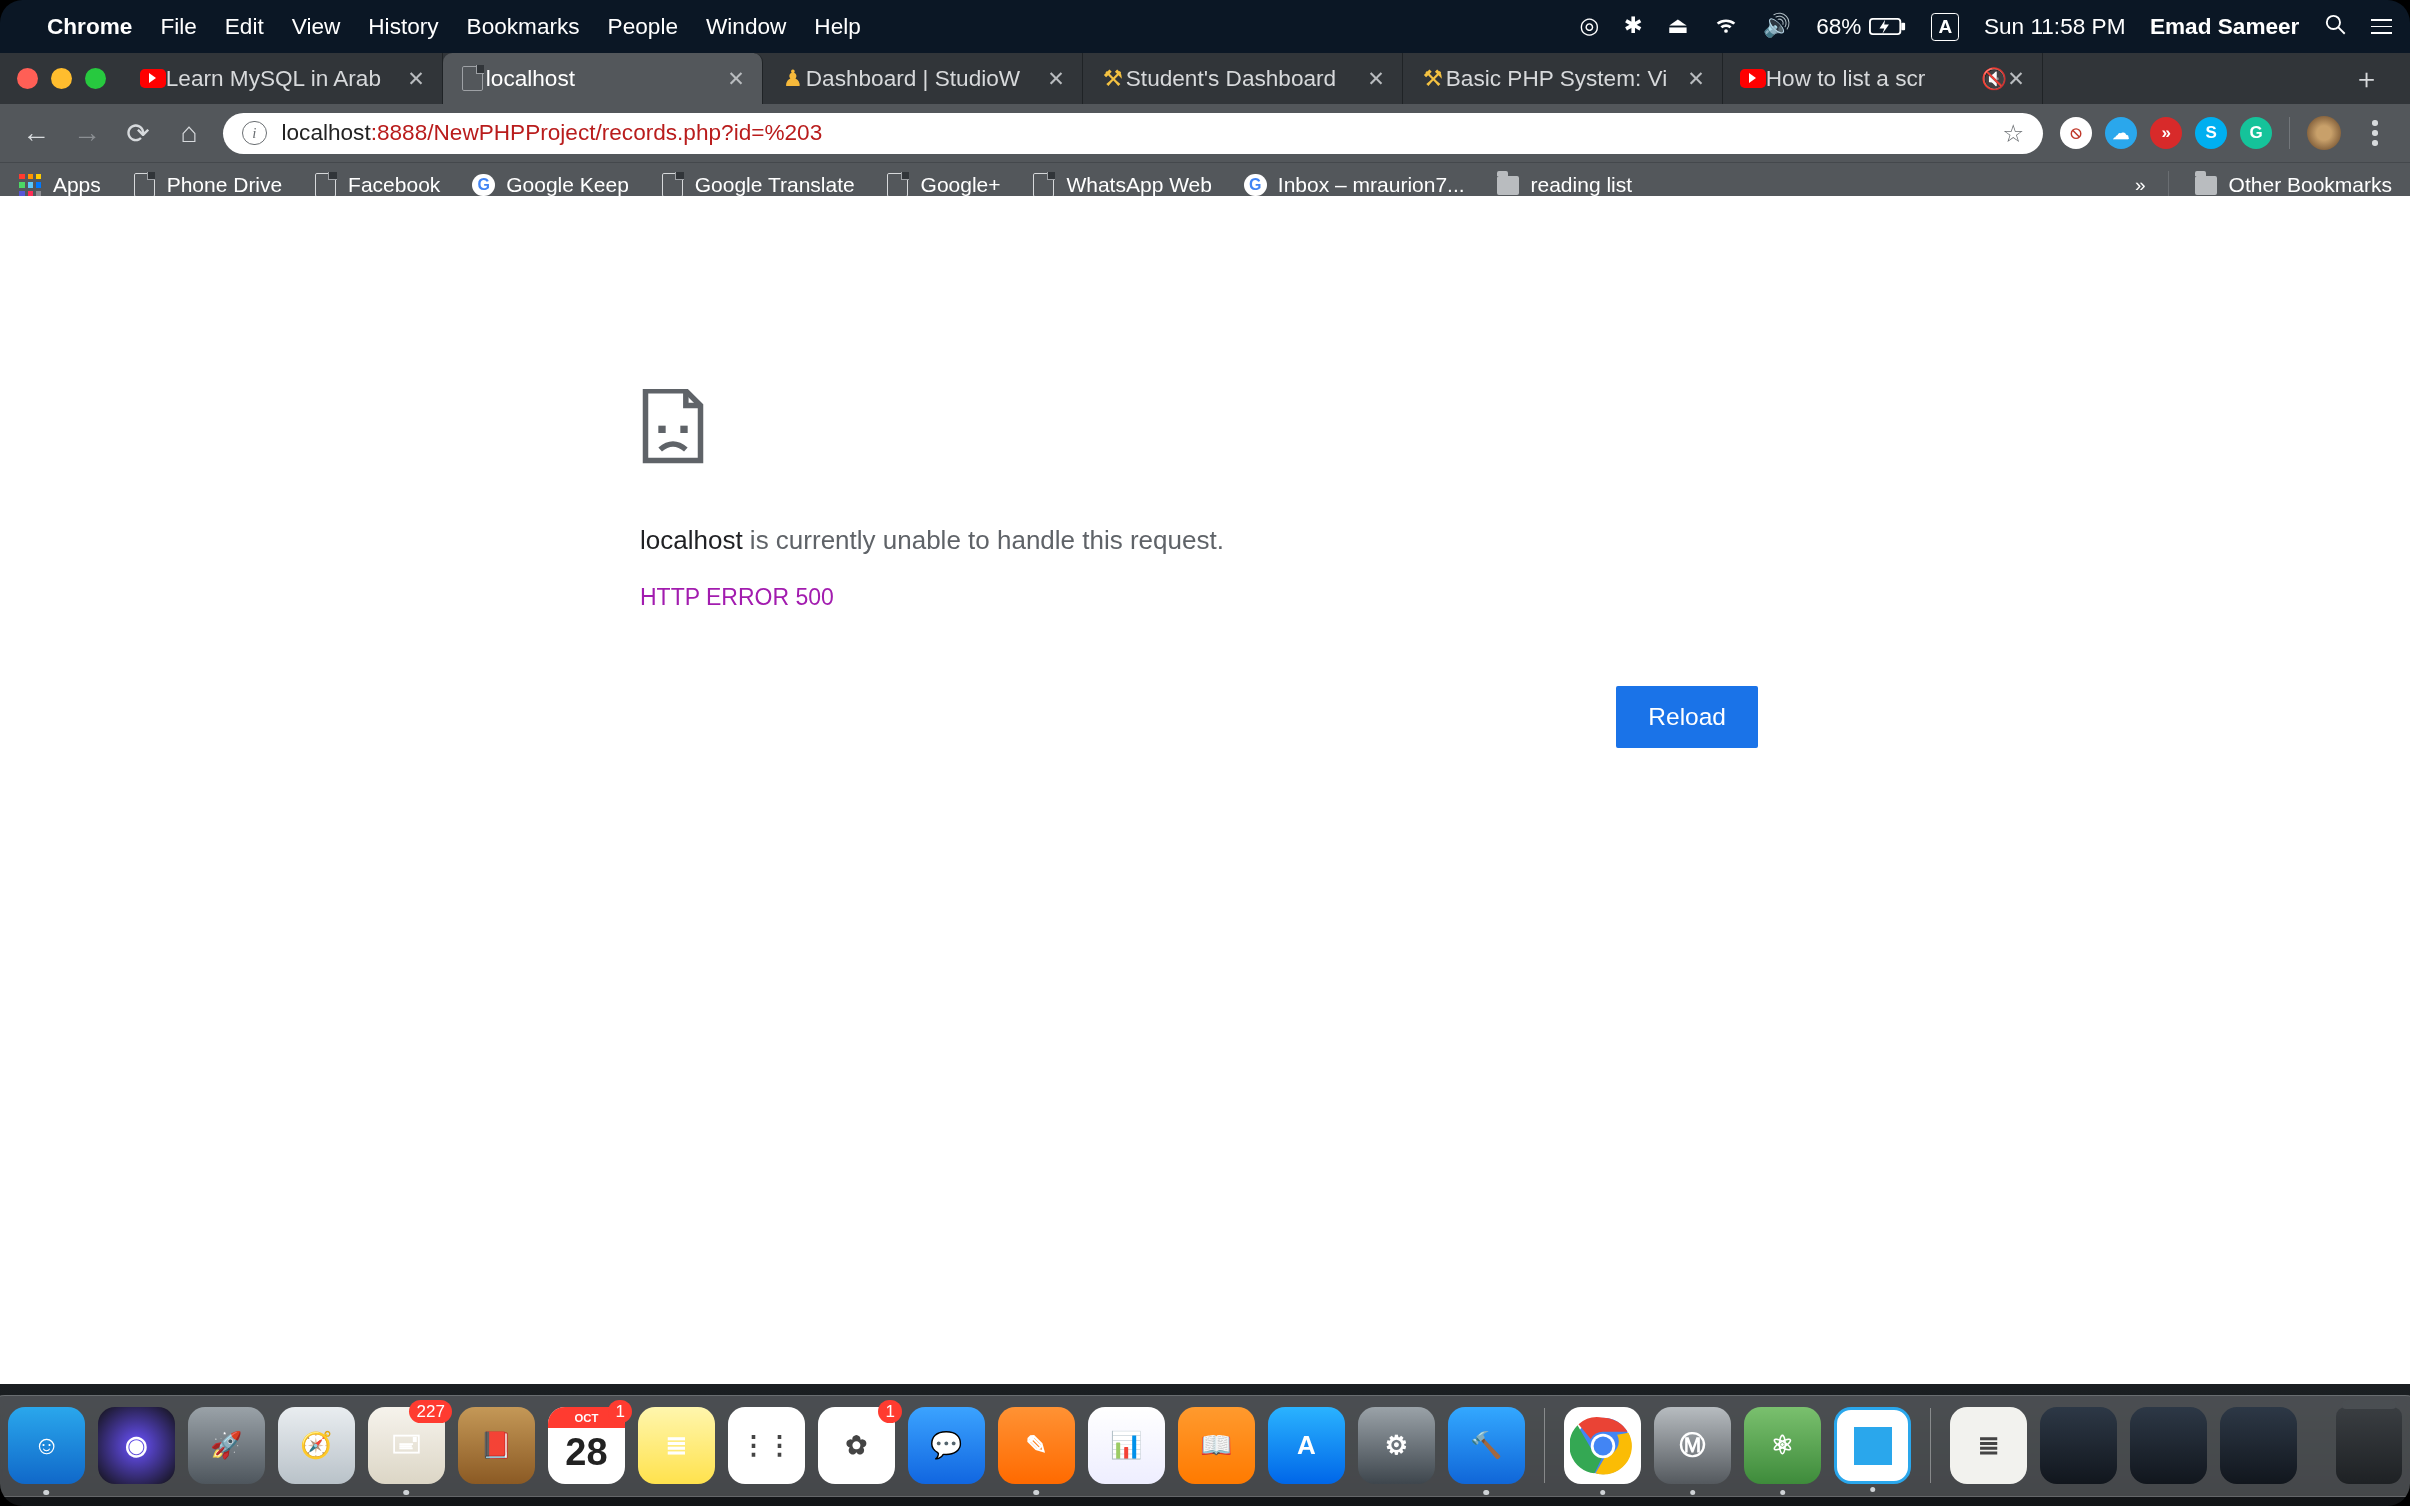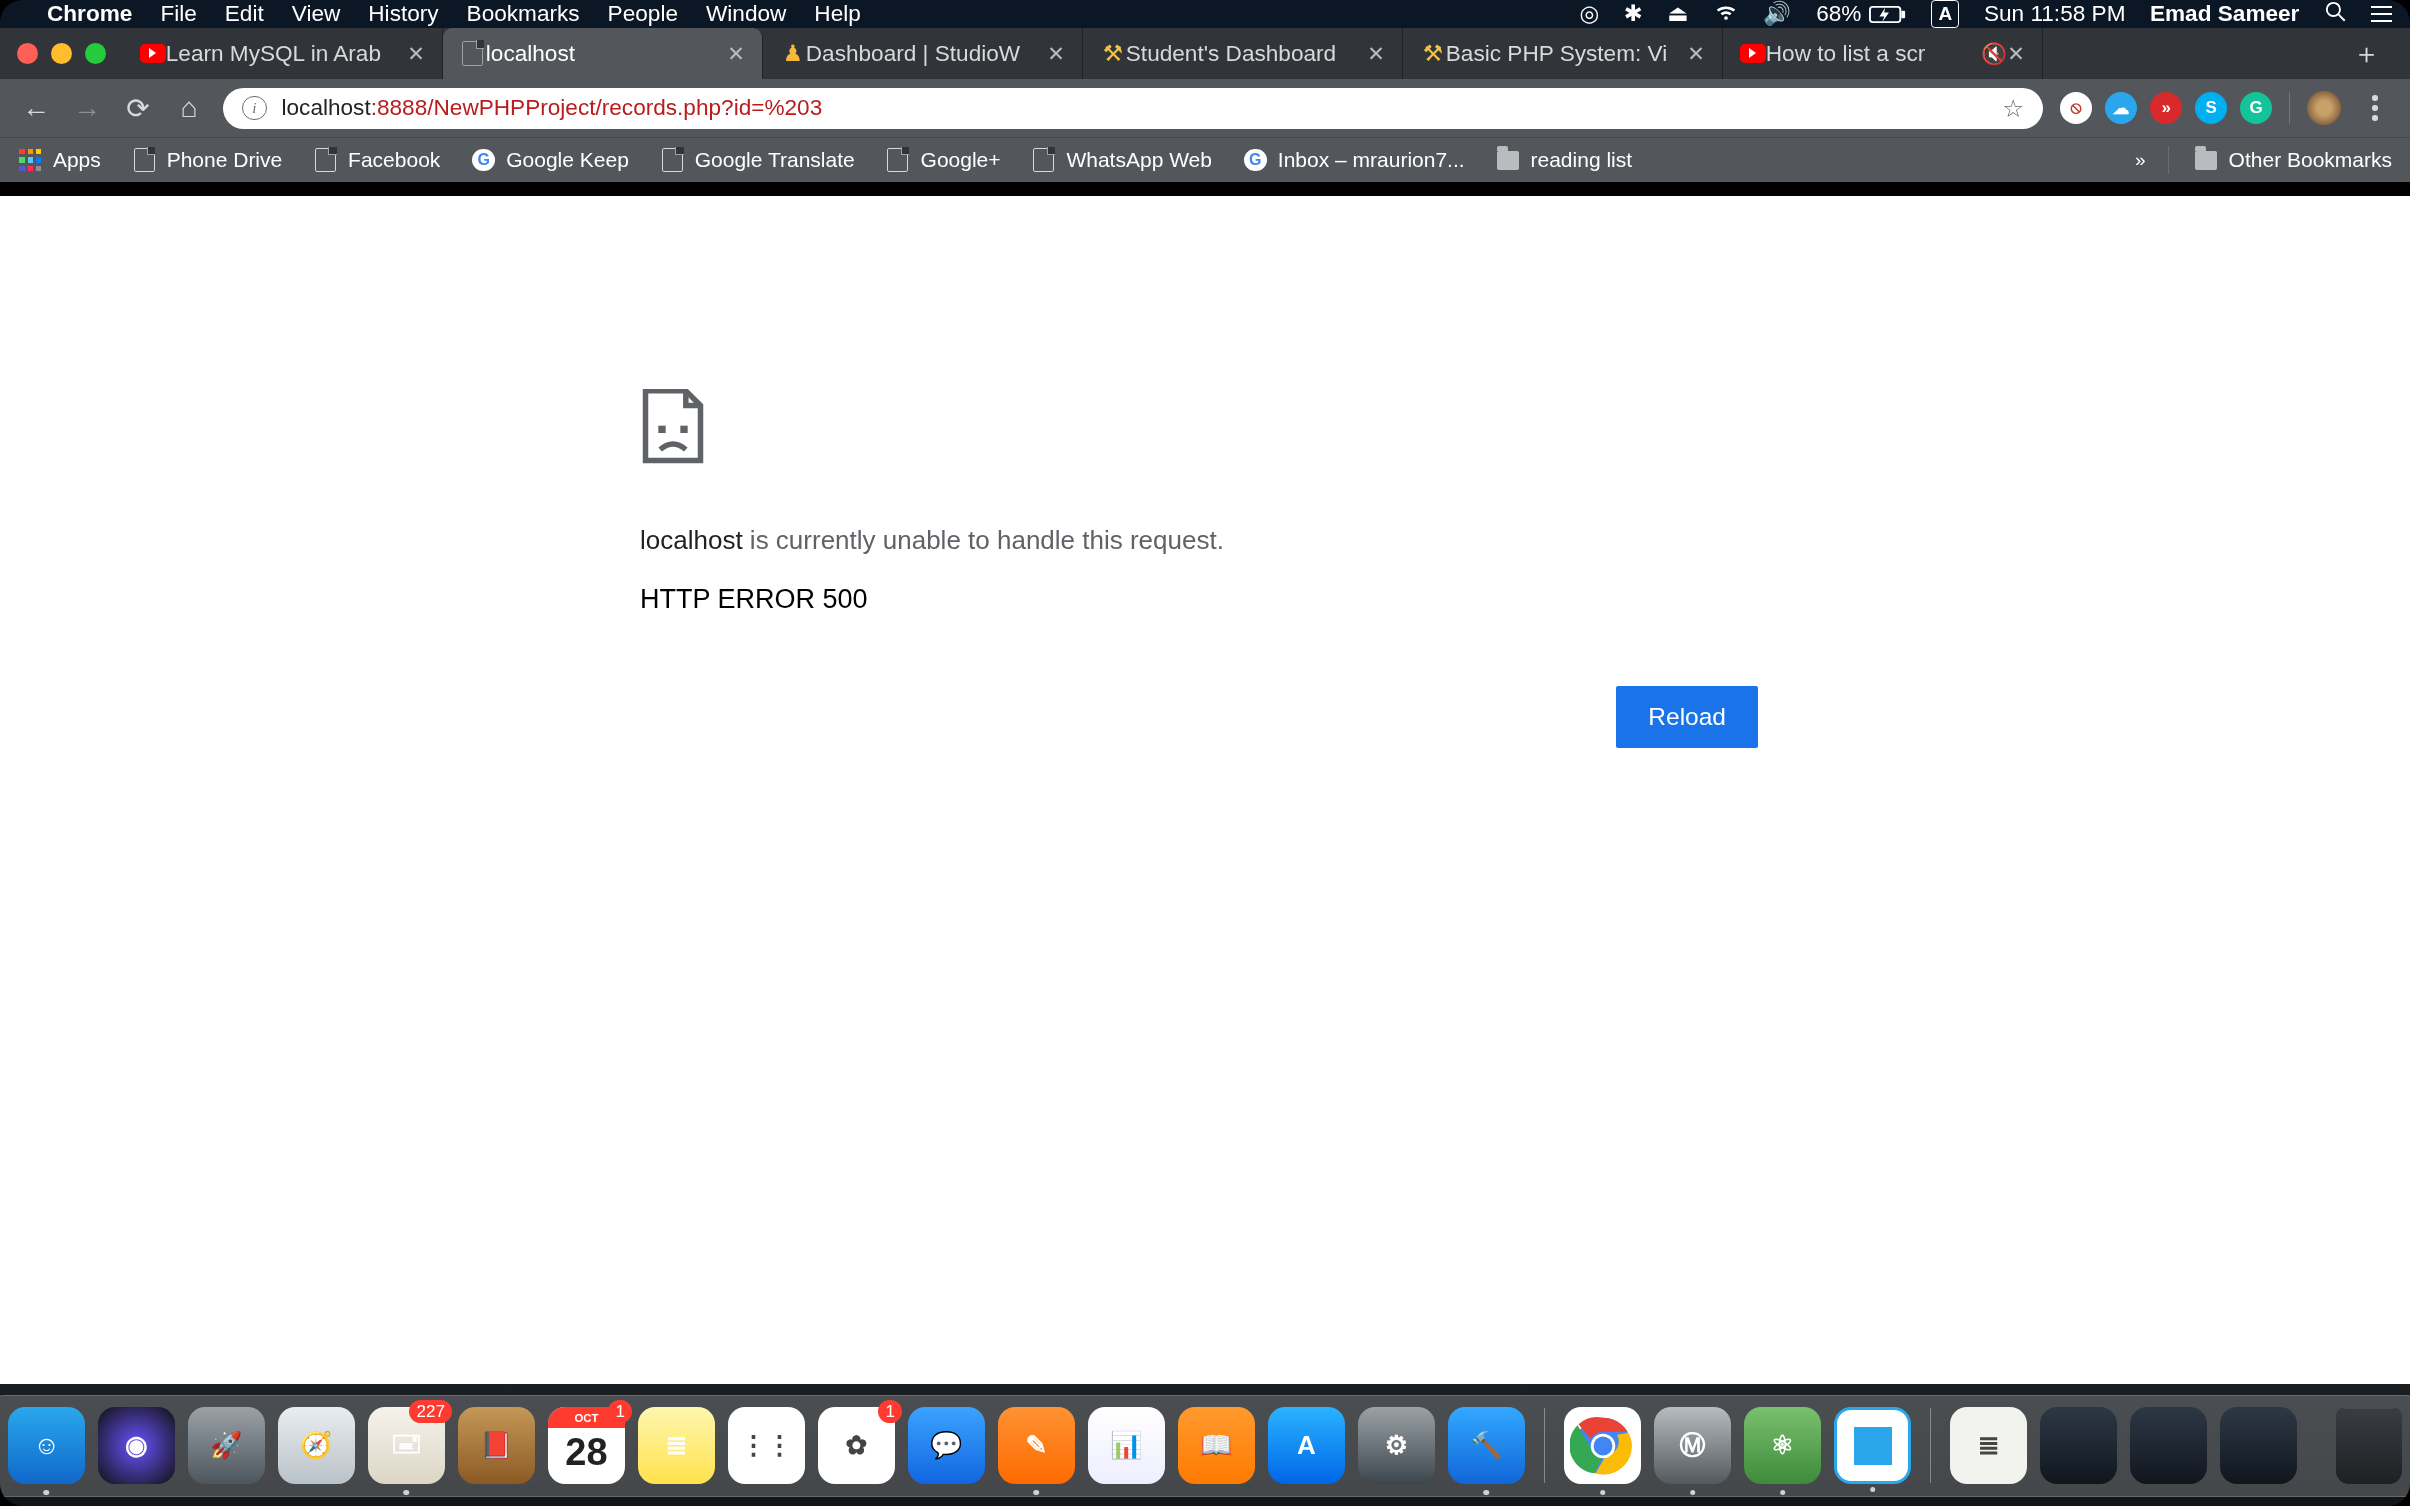--- a/index.html
+++ b/index.html
@@ -1,18 +1,18 @@
 <!DOCTYPE html>
 <html style="font-size:15px"><head>
 <meta charset="utf-8">
 <style>
   html,body{margin:0;padding:0;width:2411px;height:1507px;font-family:-apple-system,BlinkMacSystemFont,"Helvetica Neue",Arial,sans-serif;background:#000;overflow:hidden}
   *{box-sizing:border-box}
   
-  .menubar{height:28px;background:#0b1725;color:#fff;display:flex;align-items:center;padding:13px 19px;font-size:22.6px;font-weight:400}
+  .menubar{height:53px;background:#0b1725;color:#fff;display:flex;align-items:center;padding:13px 19px;font-size:22.6px;font-weight:400}
   .menubar .left{display:flex;align-items:center;gap:28px}
   .menubar .app-name{font-weight:700}
   .menubar .right{margin-left:auto;display:flex;align-items:center;gap:24.5px}
   .menubar .glyph{font-size:22.6px;line-height:1}
   .menubar .a-box{width:28px;height:28px;border:1.9px solid #fff;display:flex;align-items:center;justify-content:center;font-weight:700;font-size:19px;border-radius:3.8px}
   .menubar .battery{display:flex;align-items:center;gap:7.5px}
   .menubar .username{font-weight:700}
   .hamburger{display:flex;flex-direction:column;gap:4.7px}
   .hamburger span{display:block;width:21px;height:1.9px;background:#fff}
 
@@ -60,21 +60,21 @@
   .chevrons{font-size:19px;letter-spacing:-3.8px}
   .vline{width:0.9px;height:28px;background:#6a6e72}
 
   
   .page{position:absolute;top:196px;left:0;right:0;bottom:122px;background:#fff}
   .errwrap{width:1130px;margin:0 auto;padding-top:193px;color:#202124}
   .erricon{margin-bottom:56px}
   .h1{font-size:45px;color:#202124;font-weight:400;margin:0 0 38px 0}
   .msg{font-size:26px;color:#5f6368;margin-bottom:28px}
   .msg b{color:#202124;font-weight:500}
-  .code{font-size:27px;color:#000000}
+  .code{font-size:23px;color:#a21caf}
   .reload{position:absolute;right:12px;top:490px}
   .reload button{background:#1a73e8;color:#fff;border:none;font-size:24.5px;padding:17px 32px;border-radius:1.9px}
 
   
   .dockwrap{position:absolute;bottom:0;left:0;right:0;height:122px;display:flex;justify-content:center;align-items:flex-end;background:linear-gradient(#1b1f22,#121416)}
   .dock{height:102px;background:rgba(200,205,210,.28);border-radius:19px;display:flex;align-items:center;padding:0 21px;gap:13px;backdrop-filter:blur(1.9px);border:0.9px solid rgba(255,255,255,.18);margin-bottom:9.4px}
   .dicon{width:77px;height:77px;border-radius:17px;position:relative;display:flex;align-items:center;justify-content:center;color:#fff;font-weight:700;font-size:26px}
   .dsep{width:1.9px;height:75px;background:rgba(255,255,255,.35);margin:0 5.6px}
   .dot{position:absolute;bottom:-11.3px;left:50%;transform:translateX(-50%);width:5.6px;height:5.6px;border-radius:50%;background:#cfd3d6}
   .badge{position:absolute;top:-7.5px;right:-7.5px;background:#ff3b30;color:#fff;font-size:17px;border-radius:19px;padding:1.9px 7.5px;font-weight:500}

